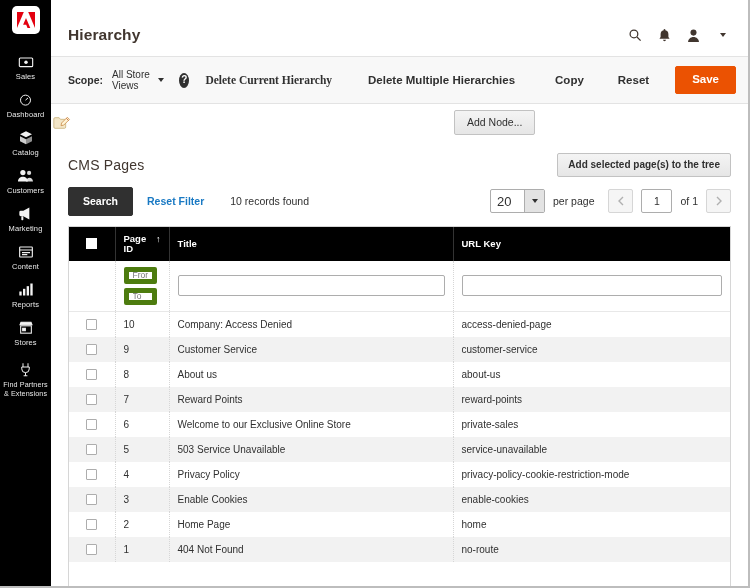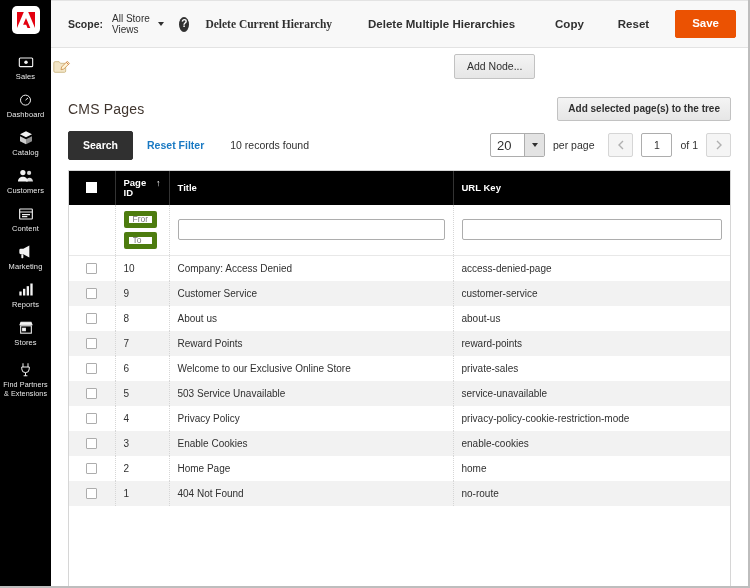--- a/index.html
+++ b/index.html
@@ -458,36 +458,36 @@
             <path d="M1.5 20c0-4.1 3.4-7 7.5-7s7.5 2.9 7.5 7H1.5z"></path>
           <circle cx="18.5" cy="7" r="3.2" opacity=".9"></circle>
             <path d="M13.5 20c.6-3.4 2.8-5.6 5.6-5.6 3 0 5 2.2 5.4 5.6h-11z" opacity=".9"></path>
         </svg>
       </span>
       <span class="lbl">Customers</span>
     </div>
 
     <div class="nav-item">
       <span class="ico">
+        <svg width="16" height="15" viewBox="0 0 24 22" fill="#f2f2f2">
+          <path d="M4 7h4l9-5v18l-9-5H4a2 2 0 0 1-2-2V9a2 2 0 0 1 2-2z"></path>
+          <rect x="5" y="15" width="3" height="6" rx="1"></rect>
+        </svg>
+      </span>
+      <span class="lbl">Marketing</span>
+    </div>
+
+    <div class="nav-item">
+      <span class="ico">
         <svg width="16" height="14" viewBox="0 0 24 20" fill="none" stroke="#f2f2f2" stroke-width="1.7">
           <rect x="2.5" y="2.5" width="19" height="15" rx="1"></rect>
             <path d="M2.5 7h19M6 11h12M6 14h8"></path>
         </svg>
       </span>
       <span class="lbl">Content</span>
-    </div>
-
-    <div class="nav-item">
-      <span class="ico">
-        <svg width="16" height="15" viewBox="0 0 24 22" fill="#f2f2f2">
-          <path d="M4 7h4l9-5v18l-9-5H4a2 2 0 0 1-2-2V9a2 2 0 0 1 2-2z"></path>
-          <rect x="5" y="15" width="3" height="6" rx="1"></rect>
-        </svg>
-      </span>
-      <span class="lbl">Marketing</span>
     </div>
 
     <div class="nav-item">
       <span class="ico">
         <svg width="16" height="15" viewBox="0 0 24 22" fill="#f2f2f2">
           <rect x="2" y="14" width="3.5" height="6"></rect>
             <rect x="7.5" y="10" width="3.5" height="10"></rect>
           <rect x="13" y="6" width="3.5" height="14"></rect>
             <rect x="18.5" y="2" width="3.5" height="18"></rect>
         </svg>
@@ -514,20 +514,44 @@
             <path d="M12 17v5M9 22h6"></path>
         </svg>
       </span>
       <span class="lbl">Find Partners</span>
       <span class="lbl">&amp; Extensions</span>
     </div>
   </nav>
 
   <div class="main">
 
+    <div class="page-head">
+      <div class="page-title">Hierarchy</div>
+      <div class="head-icons">
+        <span class="hico">
+          <svg width="14" height="14" viewBox="0 0 20 20" fill="none" stroke="#41362f" stroke-width="1.8">
+            <circle cx="8.5" cy="8.5" r="5.5"></circle>
+              <path d="M12.8 12.8L18 18"></path>
+          </svg>
+        </span>
+        <span class="hico">
+          <svg width="13" height="15" viewBox="0 0 18 20" fill="#41362f">
+            <path d="M9 1a1.2 1.2 0 0 1 1.2 1.2v.6A5.6 5.6 0 0 1 14.4 8.2v4l1.6 2.2H2l1.6-2.2v-4A5.6 5.6 0 0 1 7.8 2.8v-.6A1.2 1.2 0 0 1 9 1z"></path>
+            <path d="M7 16h4a2 2 0 0 1-4 0z"></path>
+          </svg>
+        </span>
+        <span class="hico">
+          <svg width="13" height="15" viewBox="0 0 18 20" fill="#41362f">
+            <circle cx="9" cy="6" r="4.2"></circle>
+              <path d="M1.5 19c0-4 3.4-7 7.5-7s7.5 3 7.5 7h-15z"></path>
+          </svg>
+        </span>
+        <span class="caret-sm"></span>
+      </div>
+    </div>
 
     <div class="toolbar">
       <span class="scope-label">Scope:</span>
       <span class="scope-select">
         <span>All Store Views</span>
         <i class="caret"></i>
       </span>
       <span class="help-circle">?</span>
       <span class="tb-link tb-gap-1">Delete Current Hierarchy</span>
       <span class="tb-link tb-gap-2">Delete Multiple Hierarchies</span>

